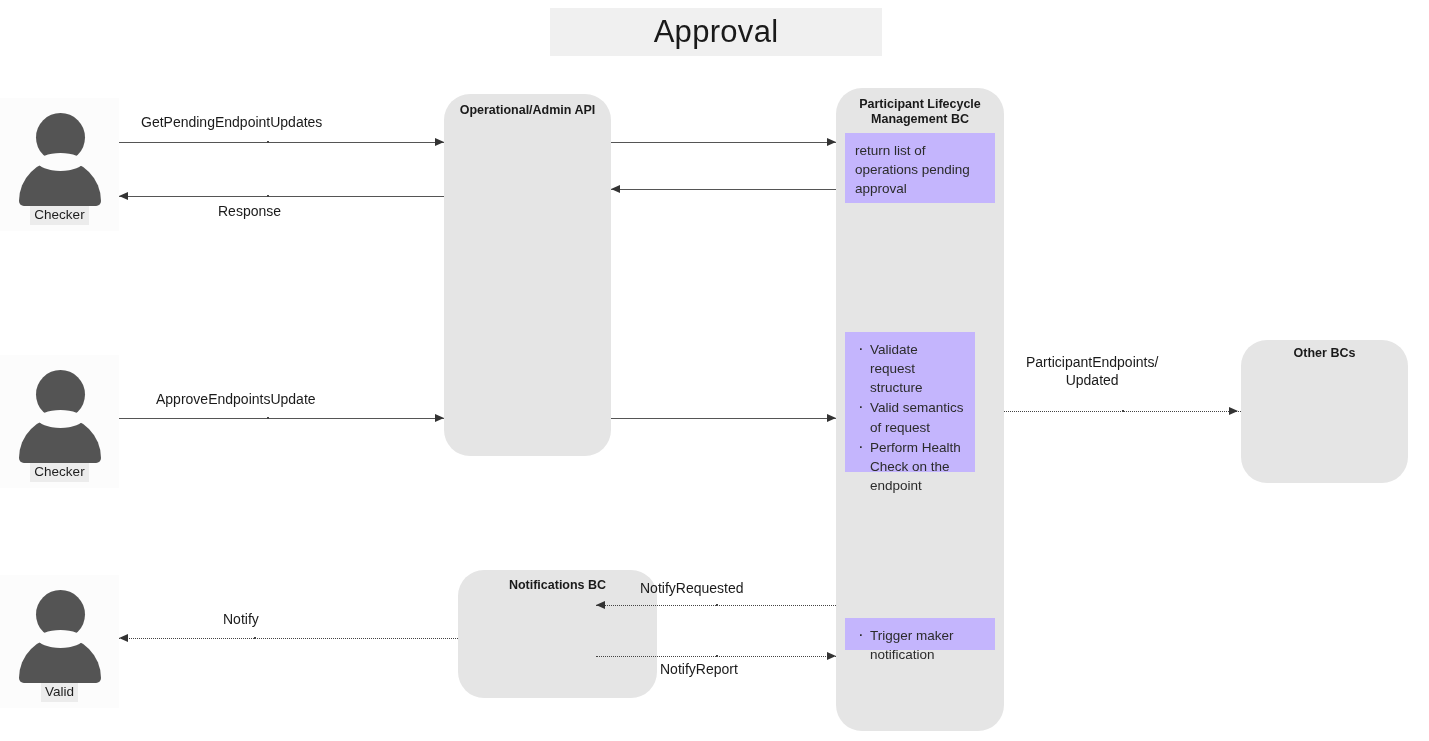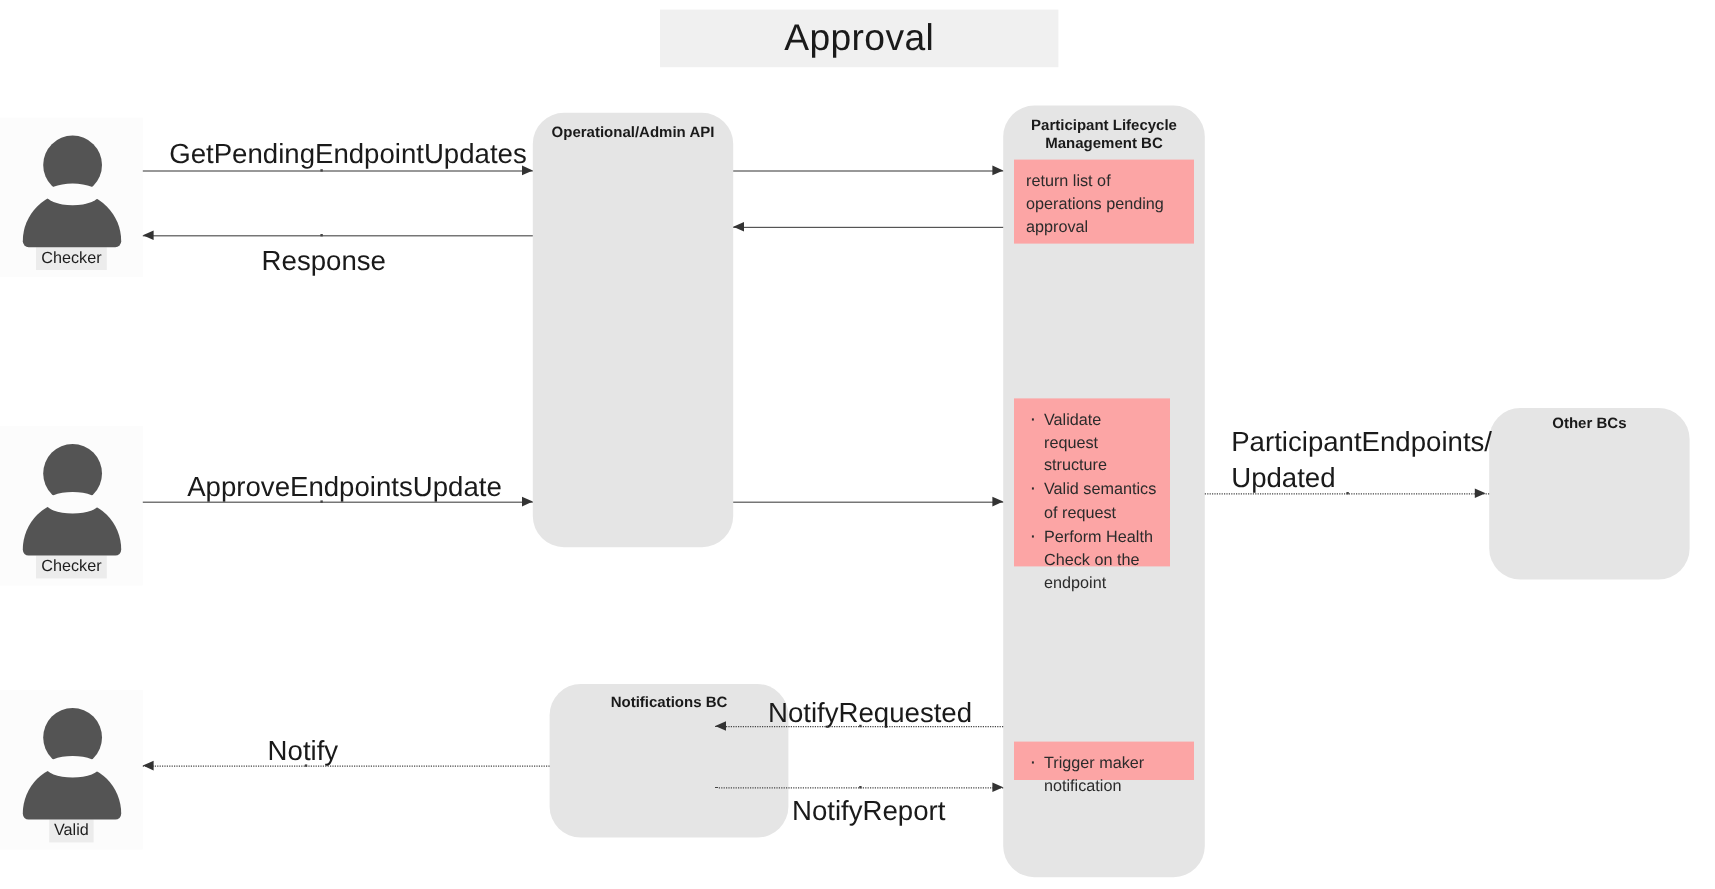--- a/index.html
+++ b/index.html
@@ -86,21 +86,21 @@
     font-size: 12.5px;
     font-weight: bold;
     color: #1a1a1a;
     line-height: 1.22;
     padding: 0 6px;
   }
 
   
   .note {
     position: absolute;
-    background: #fca5a5;
+    background: #c4b5fd;
     color: #2b2b2b;
     font-size: 13.5px;
     line-height: 1.42;
     padding: 8px 10px 12px 10px;
     box-sizing: border-box;
   }
   .note ul {
     margin: 0; padding: 0; list-style: none;
   }
   .note li {
@@ -140,24 +140,25 @@
   }
   .mid-dot {
     position: absolute;
     width: 2px; height: 2px;
     background: #444;
   }
 
   
   .msg-label {
     position: absolute;
-    font-size: 23px;
+    font-size: 14px;
     color: #1a1a1a;
     line-height: 1.32;
     white-space: pre;
+    text-align: center;
   }
 </style>
 </head>
 <body>
 
 <div id="canvas">
 
   <div class="title-band">
     <span class="title-text">Approval</span>
   </div>

